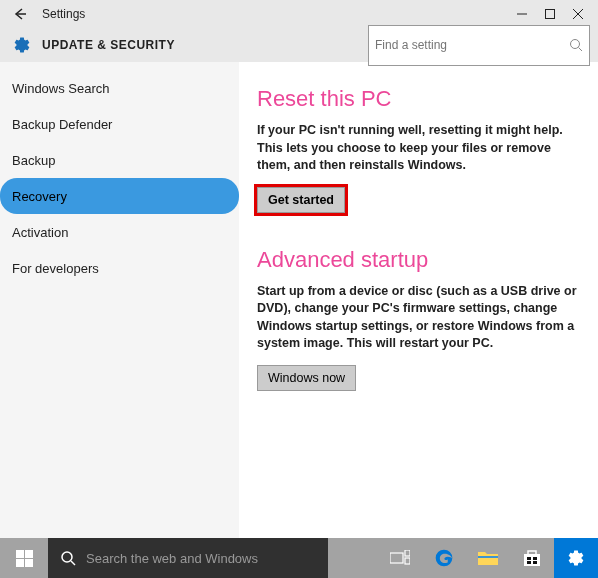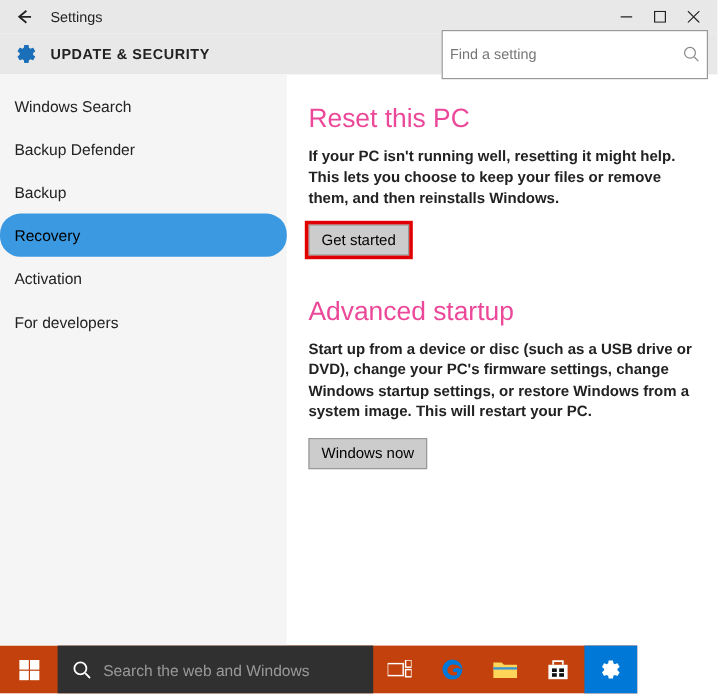--- a/index.html
+++ b/index.html
@@ -24,23 +24,23 @@
     
     .sidebar { width: 239px; background: #f5f5f5; padding-top: 8px; }
     .sidebar-item { height: 36px; display: flex; align-items: center; padding-left: 12px; font-size: 13px; color: #222; cursor: pointer; }
     .sidebar-item.selected { background: #3a99e0; color: #000; border-radius: 17px; }
     
     .main { flex: 1; padding: 24px 18px 18px 18px; overflow-y: auto; }
     .section { margin-bottom: 34px; }
     .section-title { font-size: 22px; font-weight: 400; color: #ec4899; margin-bottom: 10px; }
     .section-desc { font-size: 12.5px; color: #222; line-height: 1.4; margin-bottom: 12px; font-weight: bold; }
     .btn { display: inline-block; background: #ccc; border: 1px solid #999; padding: 5px 10px; font-size: 12.5px; color: #000; cursor: pointer; }
-    .btn.highlight { outline: 3px solid #e00000; outline-offset: 0; }
+    .btn.highlight { outline: 3px solid #e00000; outline-offset: 0; font-weight: bold; }
     
-    .taskbar { width: 531px; height: 40px; background: #c2410c; display: flex; align-items: center; }
+    .taskbar { width: 598px; height: 40px; background: #a3a3a3; display: flex; align-items: center; }
     .start-btn { width: 48px; height: 40px; display: flex; align-items: center; justify-content: center; cursor: pointer; }
     .searchbar { flex: 1; height: 40px; background: #303030; display: flex; align-items: center; padding: 0 12px; max-width: 280px; }
     .searchbar-icon { margin-right: 10px; }
     .searchbar-text { color: #999; font-size: 13px; }
     .task-icons { display: flex; margin-left: auto; }
     .task-icon { width: 44px; height: 40px; display: flex; align-items: center; justify-content: center; cursor: pointer; }
     .task-icon.active { background: #0078d7; }
     
     svg { display: block; }
   </style>

